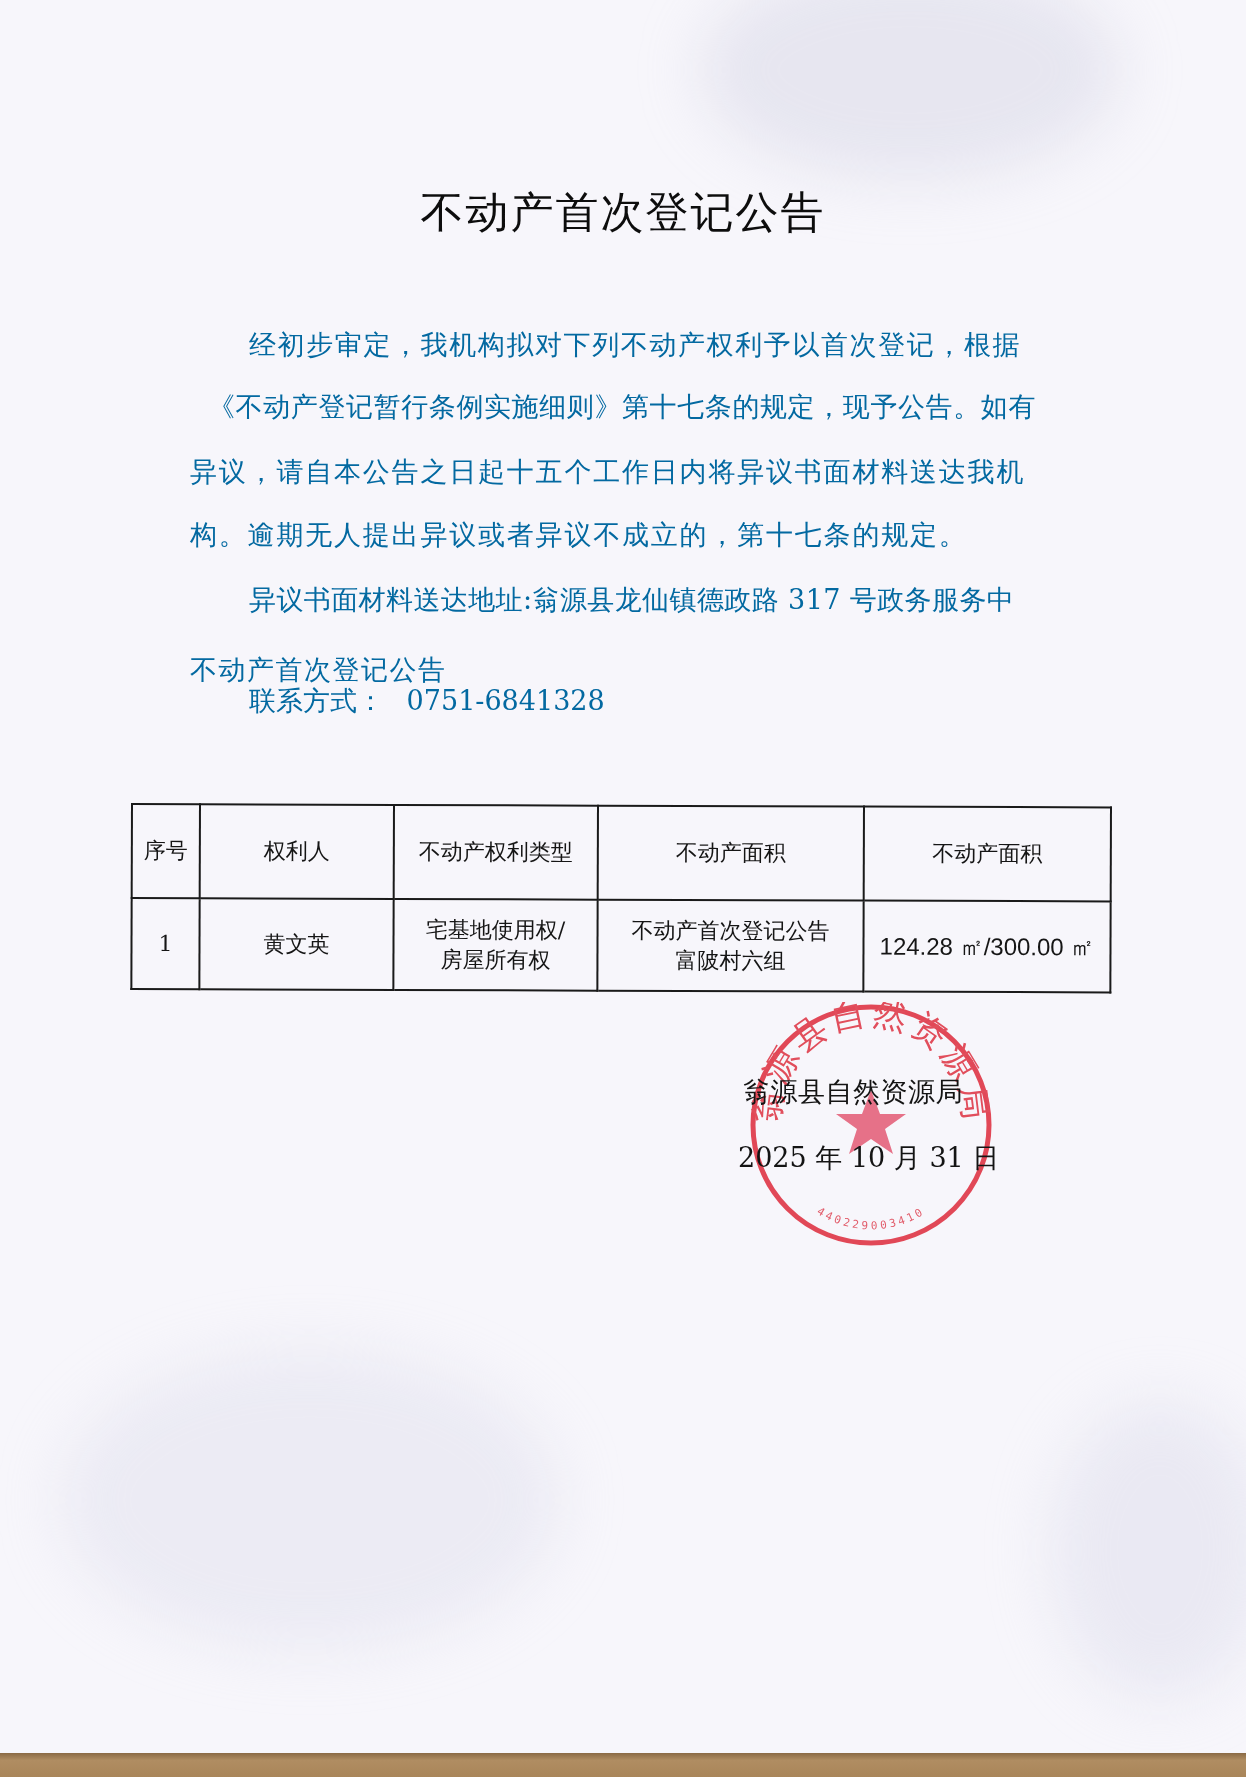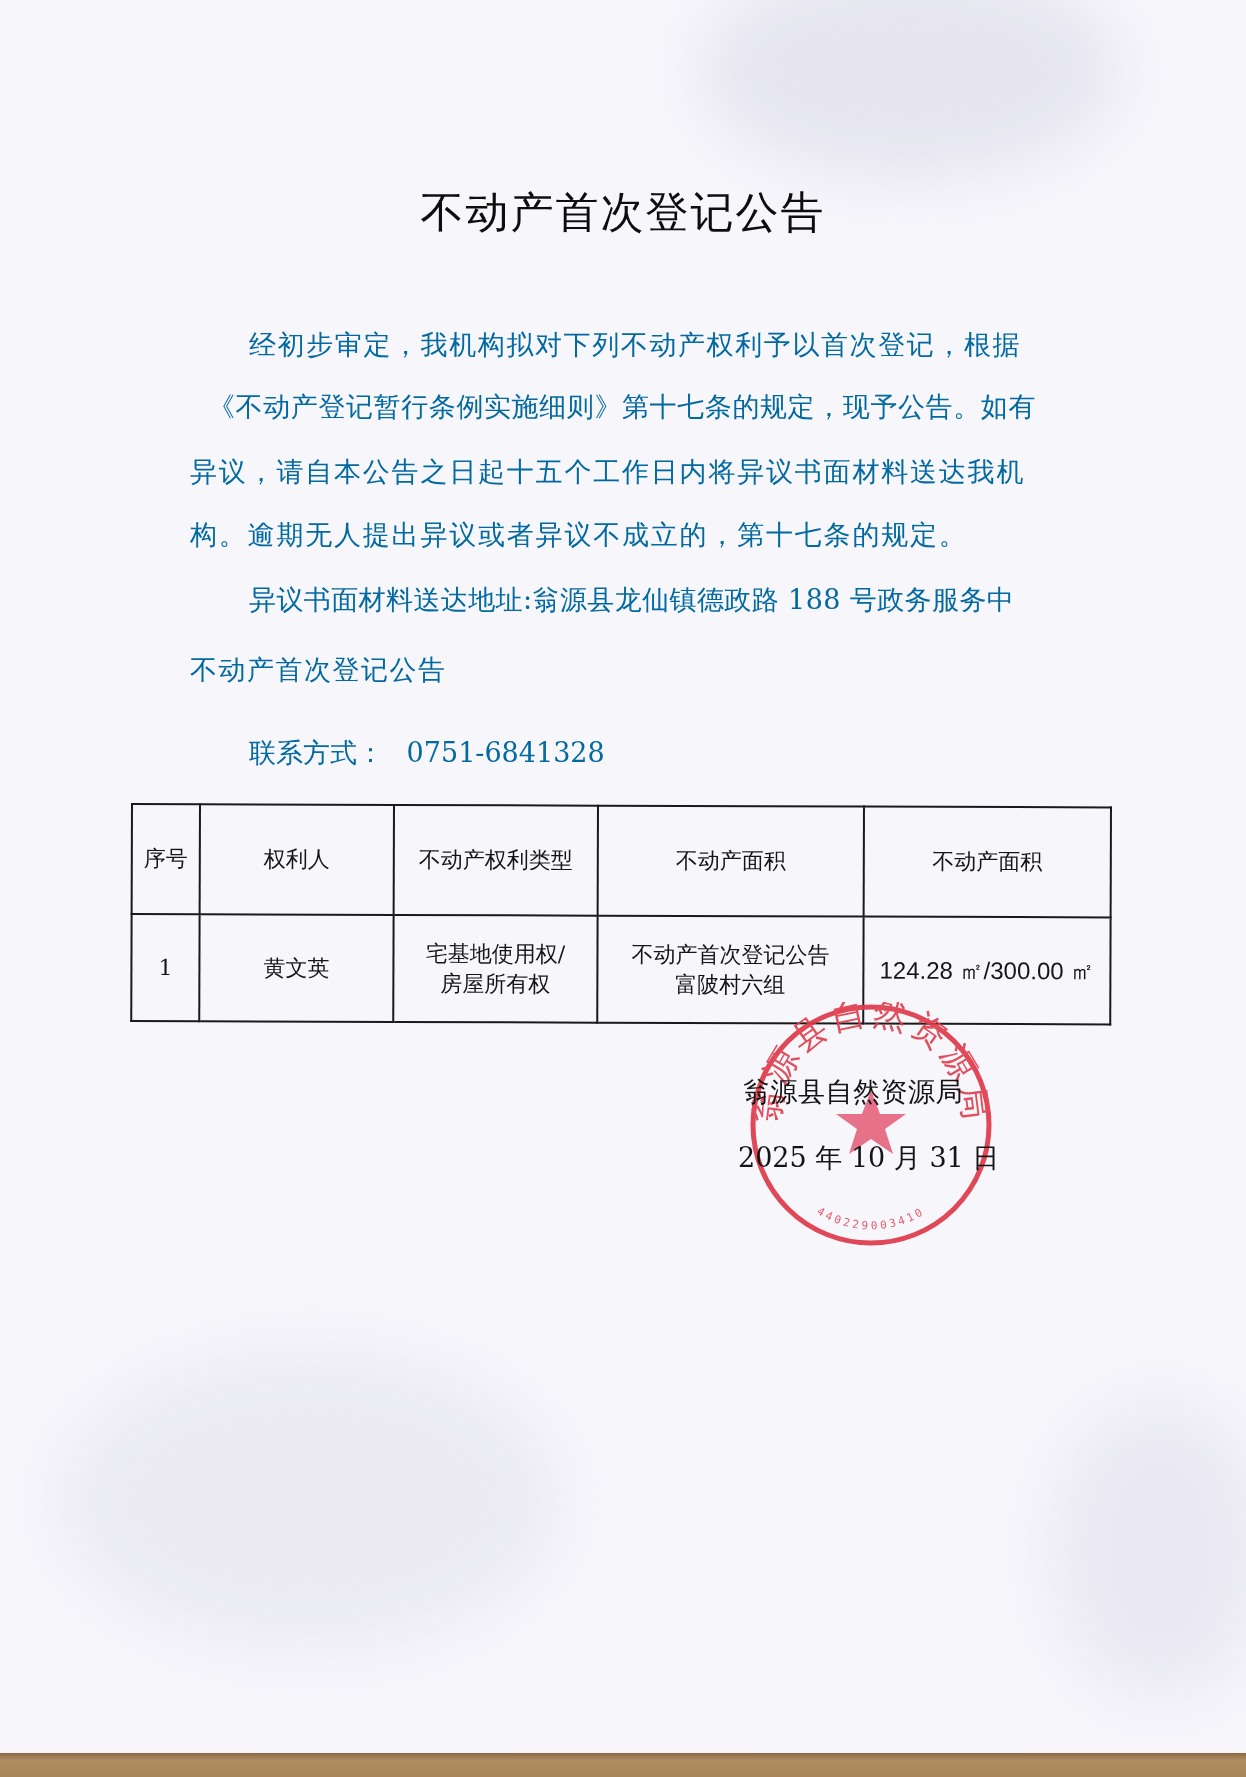--- a/index.html
+++ b/index.html
@@ -21,21 +21,21 @@
     letter-spacing:2px; color:#0d0d0d;
   }
   table.reg {
     position:absolute; left:131px; top:803px;
     width:981px; border-collapse:collapse;
     transform:rotate(0.2deg); transform-origin:left top;
     font-size:22px; color:#151515;
   }
   table.reg td, table.reg th {
     border:2px solid #1a1a1a; text-align:center; vertical-align:middle;
-    font-weight:normal; padding:8px 4px; line-height:30px;
+    font-weight:normal; padding:0 4px; line-height:30px;
   }
   table.reg tr.head td { height:92px; }
   table.reg tr.row td { height:89px; }
   .sig {
     position:absolute; white-space:nowrap; font-size:27px; line-height:34px;
     color:#141414; z-index:3;
   }
   .stamp {
     position:absolute; left:748px; top:1002px; width:246px; height:246px; z-index:2;
     opacity:0.92;
@@ -51,24 +51,24 @@
 <div class="smudge" style="left:700px;top:-40px;width:420px;height:220px;background:rgba(200,200,220,0.35);"></div>
 <div class="smudge" style="left:60px;top:1350px;width:500px;height:300px;background:rgba(215,215,232,0.35);"></div>
 <div class="smudge" style="left:1050px;top:1400px;width:220px;height:300px;background:rgba(215,215,232,0.4);"></div>
 
 <div class="title">不动产首次登记公告</div>
 
 <div class="line" style="left:249px;top:328px;letter-spacing:1.6px;">经初步审定，我机构拟对下列不动产权利予以首次登记，根据</div>
 <div class="line" style="left:208px;top:390px;letter-spacing:0.6px;">《不动产登记暂行条例实施细则》第十七条的规定，现予公告。如有</div>
 <div class="line" style="left:190px;top:455px;letter-spacing:1.8px;">异议，请自本公告之日起十五个工作日内将异议书面材料送达我机</div>
 <div class="line" style="left:190px;top:518px;letter-spacing:1.8px;">构。逾期无人提出异议或者异议不成立的，第十七条的规定。</div>
-<div class="line" style="left:249px;top:583px;letter-spacing:0.4px;">异议书面材料送达地址:翁源县龙仙镇德政路 188 号政务服务中</div>
+<div class="line" style="left:249px;top:583px;letter-spacing:0.4px;">异议书面材料送达地址:翁源县龙仙镇德政路 317 号政务服务中</div>
 <div class="line" style="left:190px;top:653px;letter-spacing:1.5px;">不动产首次登记公告</div>
 
-<div class="line" style="left:249px;top:736px;">
+<div class="line" style="left:249px;top:684px;">
   <span>联系方式：</span>
   <span style="margin-left:14px;">0751-6841328</span>
 </div>
 
 <table class="reg">
   <tbody>
       <tr class="head">
     <td style="width:58px;">序号</td>
     <td style="width:184px;">权利人</td>
     <td style="width:194px;">不动产权利类型</td>

